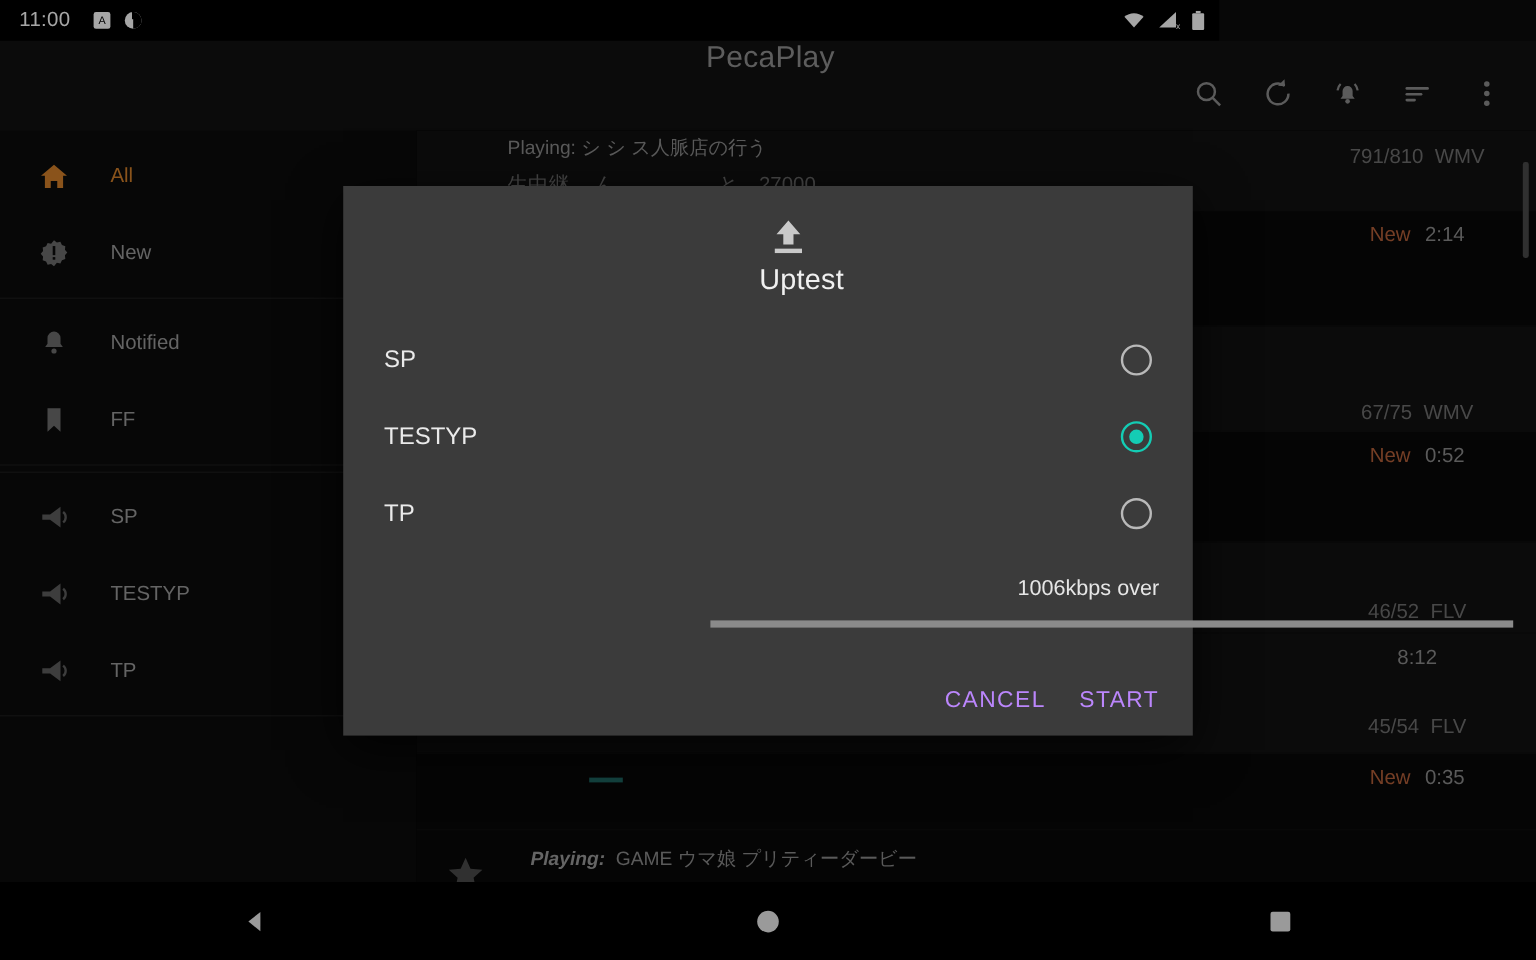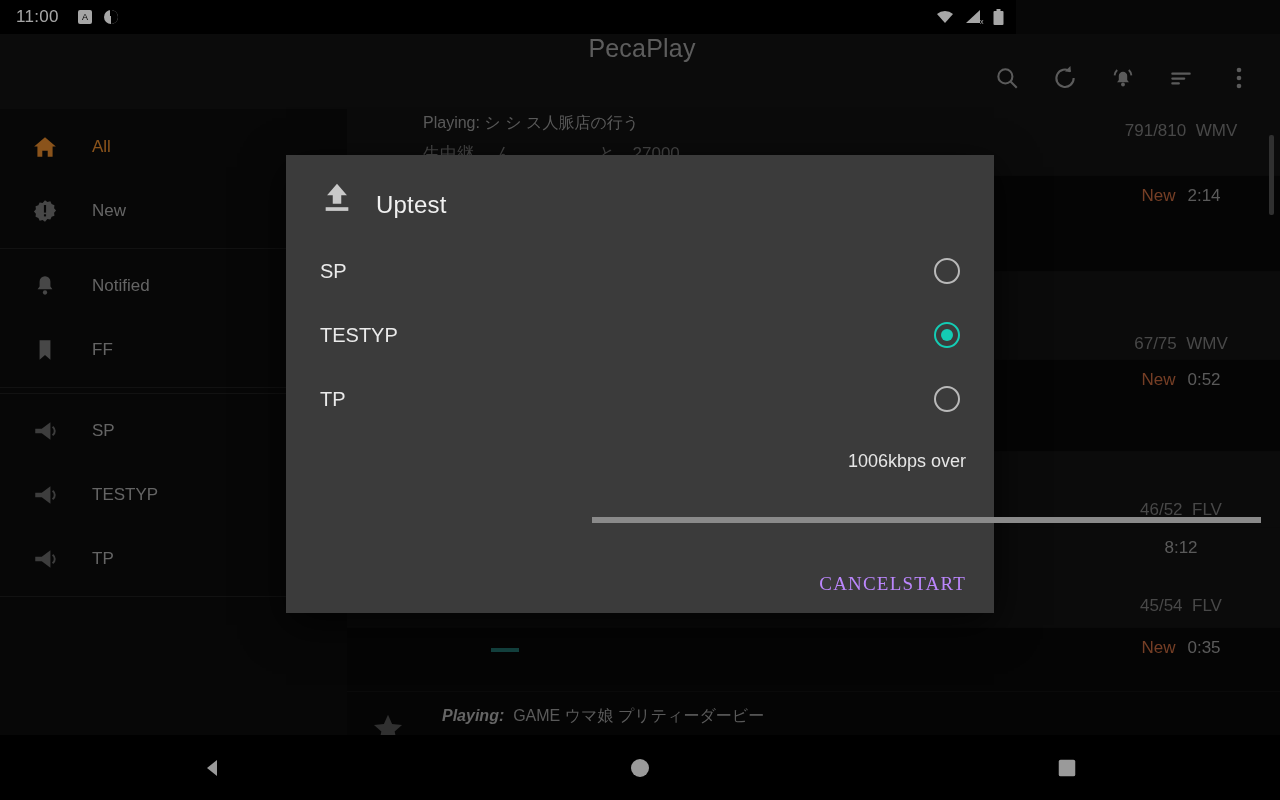--- a/index.html
+++ b/index.html
@@ -62,34 +62,34 @@
   .row-m2 { font-size:17px; color:#6f6f6f; margin-top:8px; white-space:nowrap; }
 
   .scrollbar-track { position:absolute; right:6px; top:26px; width:5px; height:80px; background:#4a4a4a; border-radius:2px; }
 
   
   .scrim { position:absolute; left:0; top:0; width:1280px; height:735px; background:rgba(0,0,0,0.35); }
   .dialog {
     position:absolute; left:286px; top:155px; width:708px; height:458px;
     background:#3b3b3b; box-shadow:0 12px 40px rgba(0,0,0,.75);
   }
-  .dlg-head { display:flex; align-items:flex-end; padding:26px 0 0 34px; }
+  .dlg-head { display:flex; align-items:center; padding:26px 0 0 34px;flex-direction:column; }
   .dlg-title { font-size:24px; color:#f0f0f0; margin-left:22px; letter-spacing:.2px; }
   .dlg-options { padding:20px 34px 0 34px; }
   .opt { height:64px; display:flex; align-items:center; cursor:pointer; }
   .opt-label { font-size:20px; color:#eaeaea; }
   .radio { margin-left:auto; width:26px; height:26px; border-radius:50%; border:2px solid #b9b9b9; position:relative; }
   .radio.checked { border-color:#14ccb4; }
   .radio.checked::after {
     content:""; position:absolute; left:5px; top:5px; width:12px; height:12px;
     border-radius:50%; background:#14ccb4;
   }
   .dlg-rate { text-align:right; padding:20px 28px 0 0; font-size:18px; color:#e6e6e6; }
   .dlg-seek { position:absolute; left:306px; top:362px; width:669px; height:6px; background:#8a8a8a; }
-  .dlg-actions { position:absolute; right:28px; bottom:18px; display:flex; align-items:center;font-family:Liberation Serif, serif; }
+  .dlg-actions { position:absolute; right:28px; bottom:18px; display:flex; gap:28px; align-items:center; }
   .txtbtn { font-size:19px; color:#bb86fc; letter-spacing:1.2px; cursor:pointer; background:none; border:none; font-family:inherit; }
 
   
   .navbar {
     position:absolute; left:0; bottom:0; width:1280px; height:65px; background:#000;
     display:flex; align-items:center; justify-content:space-around;
   }
   .nv { width:60px; height:40px; display:flex; align-items:center; justify-content:center; cursor:pointer; }
 </style>
 </head>

